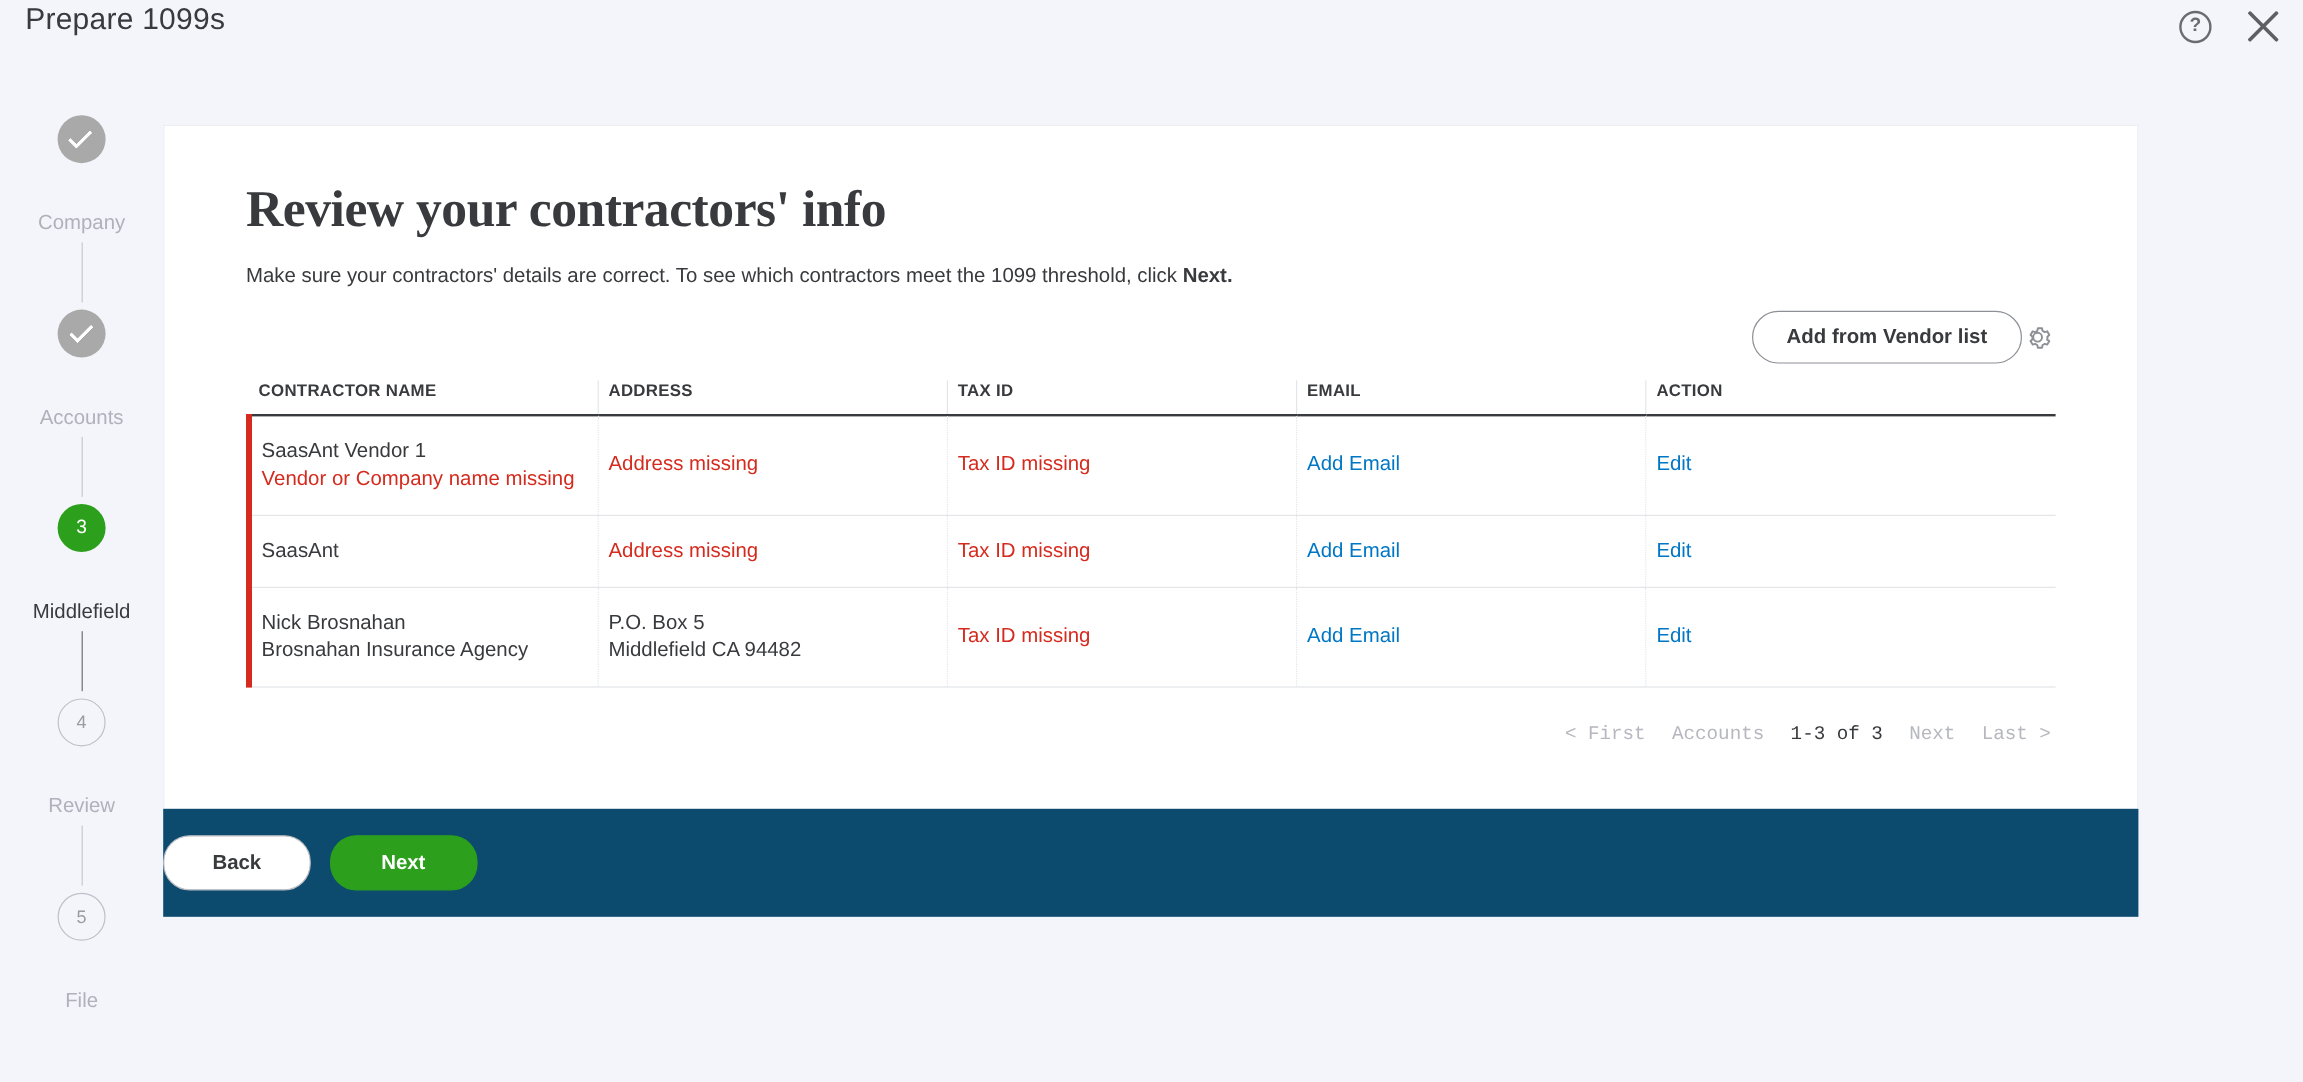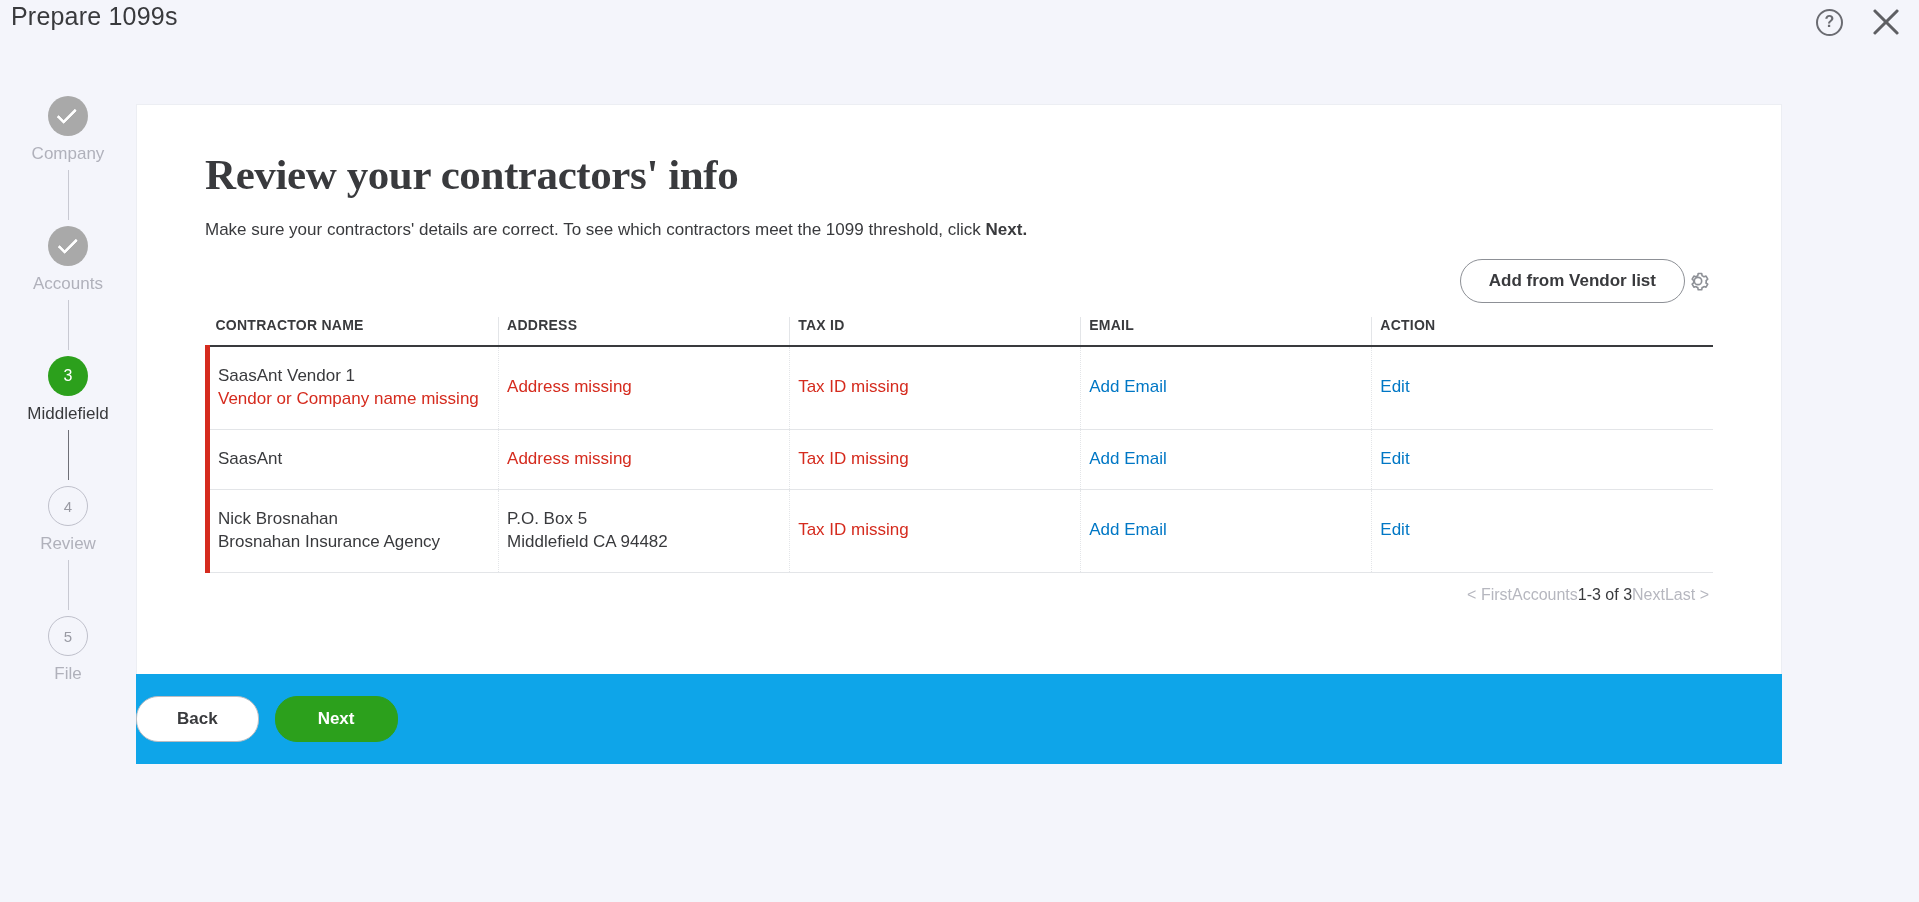--- a/index.html
+++ b/index.html
@@ -21,21 +21,21 @@
 
   
   .topbar {
     position: absolute;
     top: 0; left: 0;
     width: 1919px;
     height: 58px;
   }
   .topbar-title {
     position: absolute;
-    left: 11px;
+    left: 21px;
     top: 2px;
     font-size: 25px;
     font-weight: 400;
     color: #393a3d;
     letter-spacing: 0.2px;
   }
   .topbar-icons {
     position: absolute;
     right: 18px;
     top: 0;
@@ -85,20 +85,21 @@
     top: 96px;
     width: 136px;
     display: flex;
     flex-direction: column;
     align-items: center;
   }
   .step {
     display: flex;
     flex-direction: column;
     align-items: center;
+    gap: 32px;
   }
   .step-bubble {
     width: 40px; height: 40px;
     border-radius: 50%;
     display: flex;
     align-items: center;
     justify-content: center;
     font-size: 16px;
     font-weight: 500;
     color: #fff;
@@ -236,35 +237,37 @@
   .col-address { width: 256px; }
   .col-taxid   { width: 256px; }
   .col-email   { width: 256px; }
   .col-action  { width: 300px; }
 
   
   .pagination {
     display: flex;
     justify-content: flex-end;
     align-items: center;
-    margin-top: 13px;
+    gap: 22px;
+    margin-top: 30px;
     padding-right: 4px;
     font-size: 16px;
+    font-family: Liberation Mono, monospace;
   }
   .pg-disabled { color: #b6b7bf; cursor: default; }
   .pg-current  { color: #393a3d; }
 
   
   .footer {
     position: absolute;
     left: 136px;
     top: 674px;
     width: 1646px;
     height: 90px;
-    background: #0ea5e9;
+    background: #0c4a6e;
     display: flex;
     padding: 0 6px 0 0;
   }
   .footer-left { display: flex; gap: 16px; align-items: center; }
   .btn-back {
     background: #fff;
     border: 1px solid #babcc2;
     color: #393a3d;
     height: 46px;
     padding: 0 40px;

